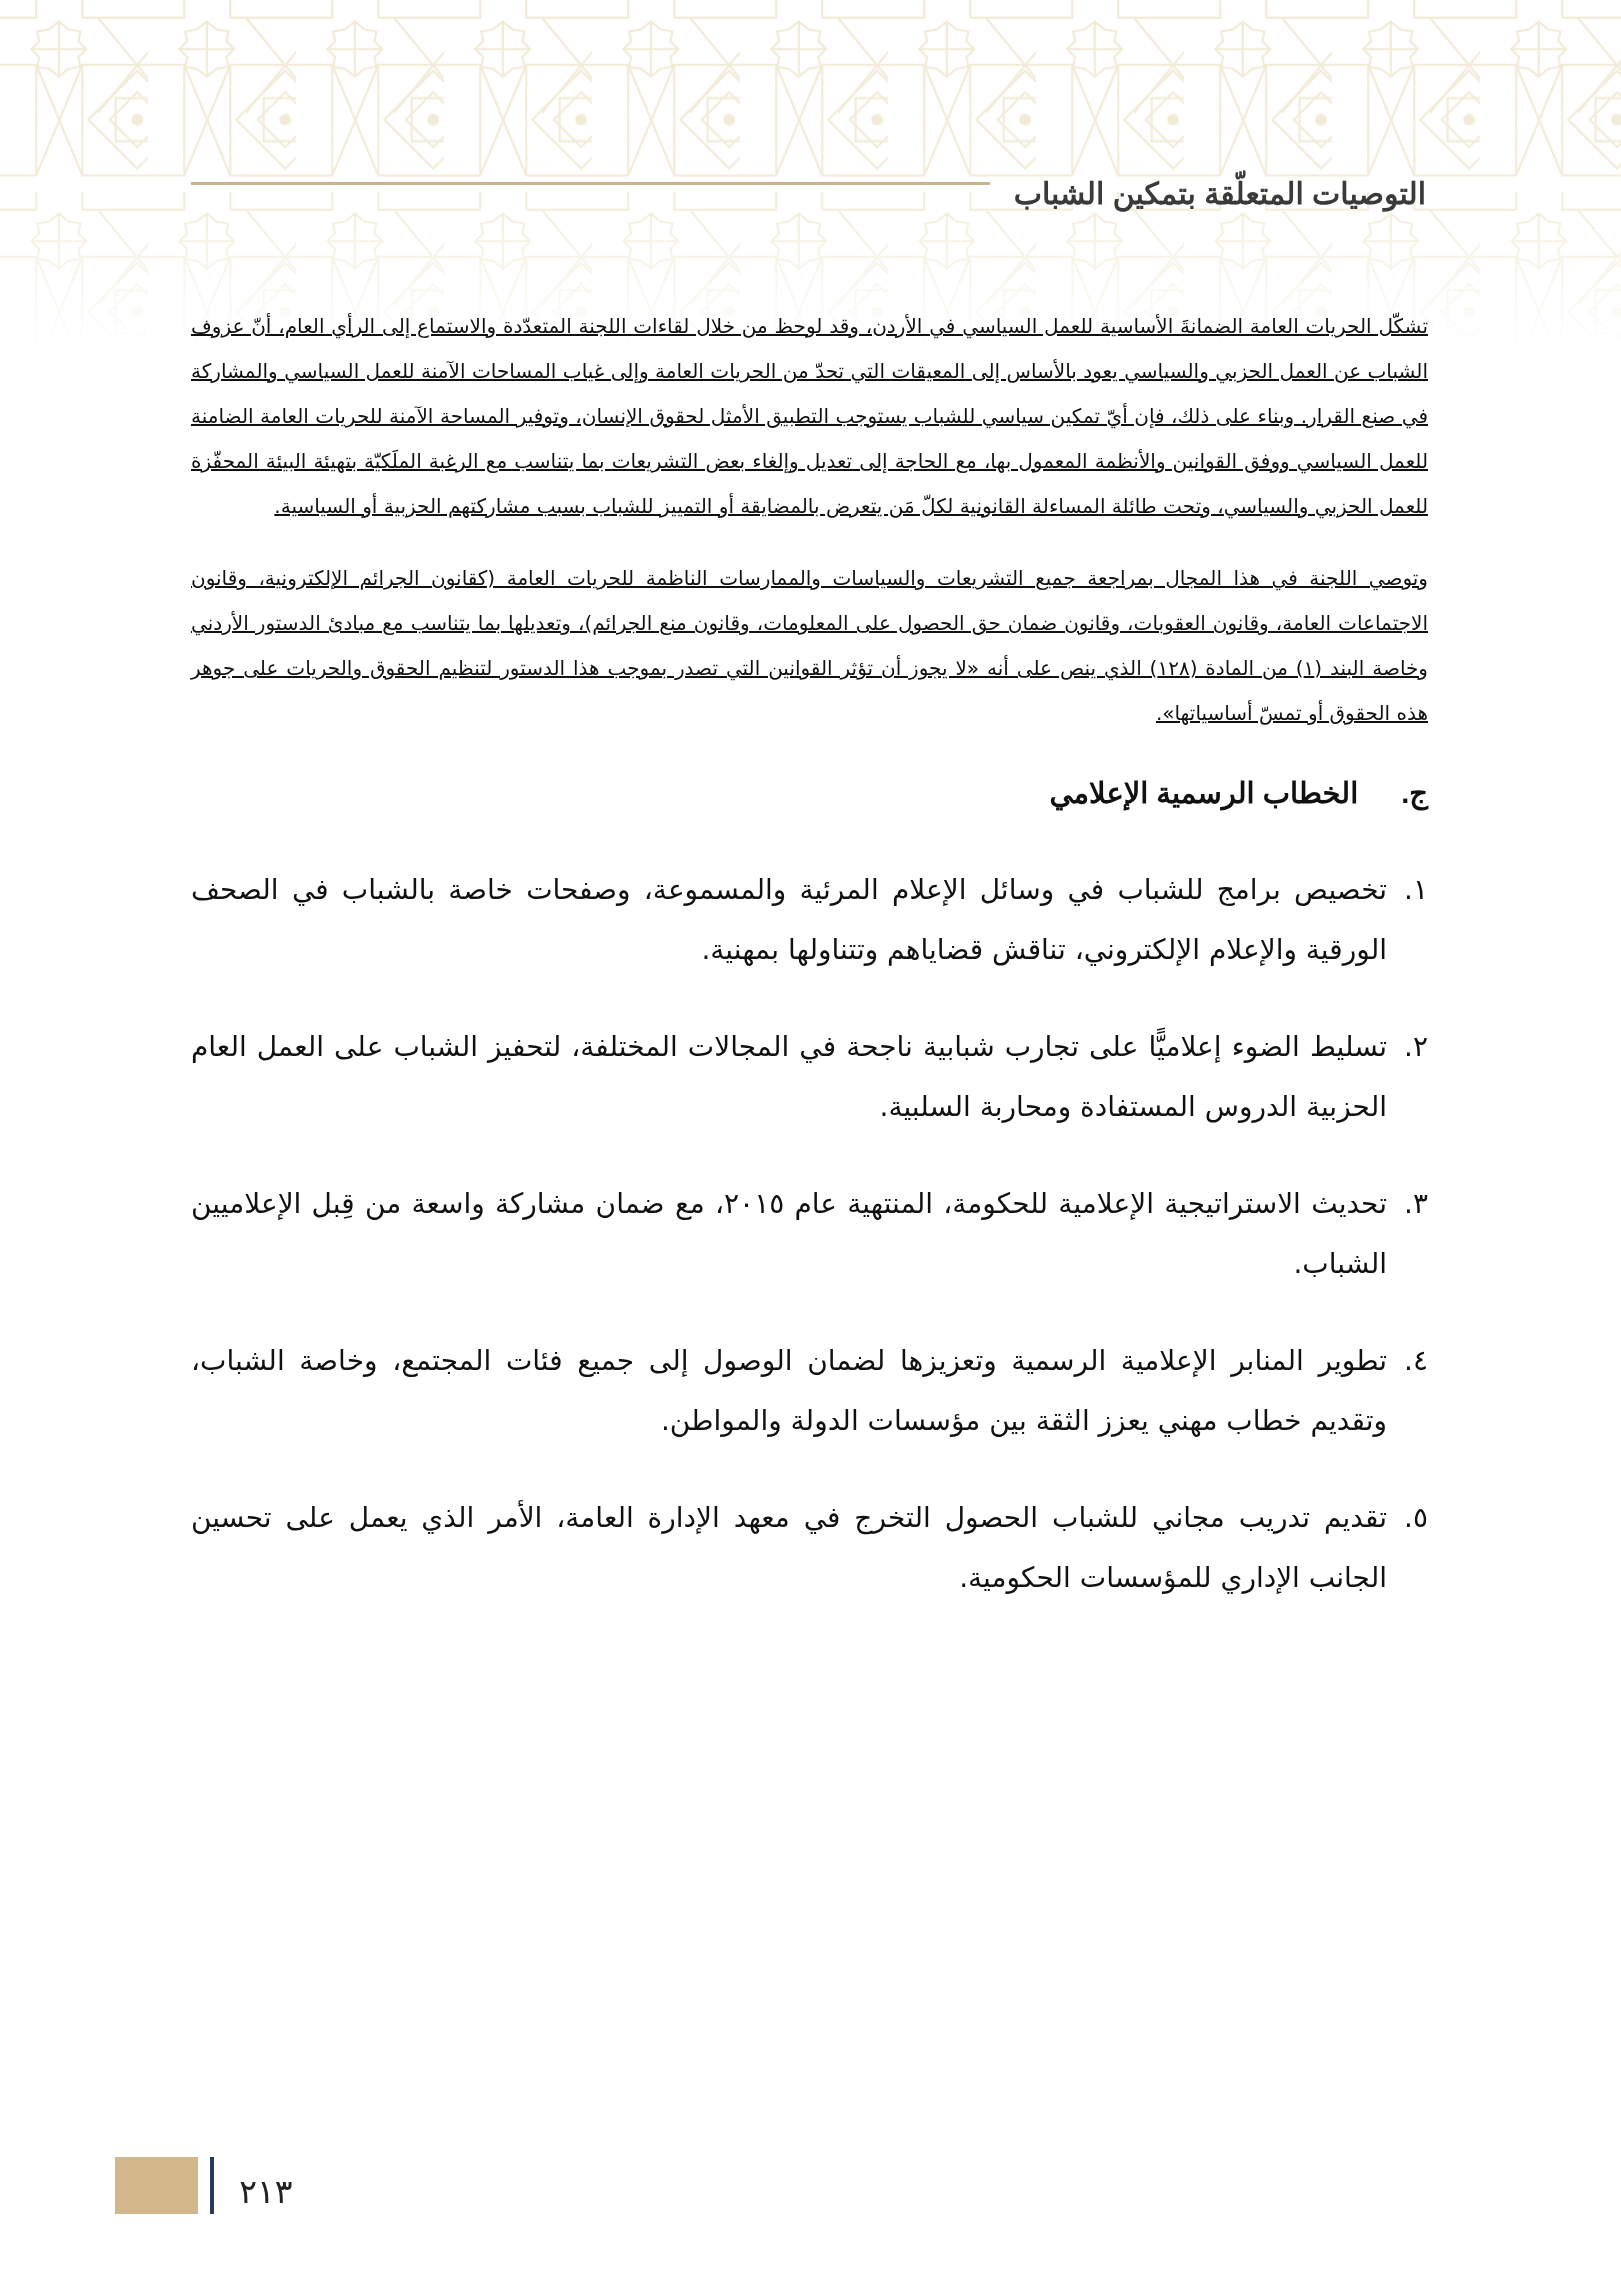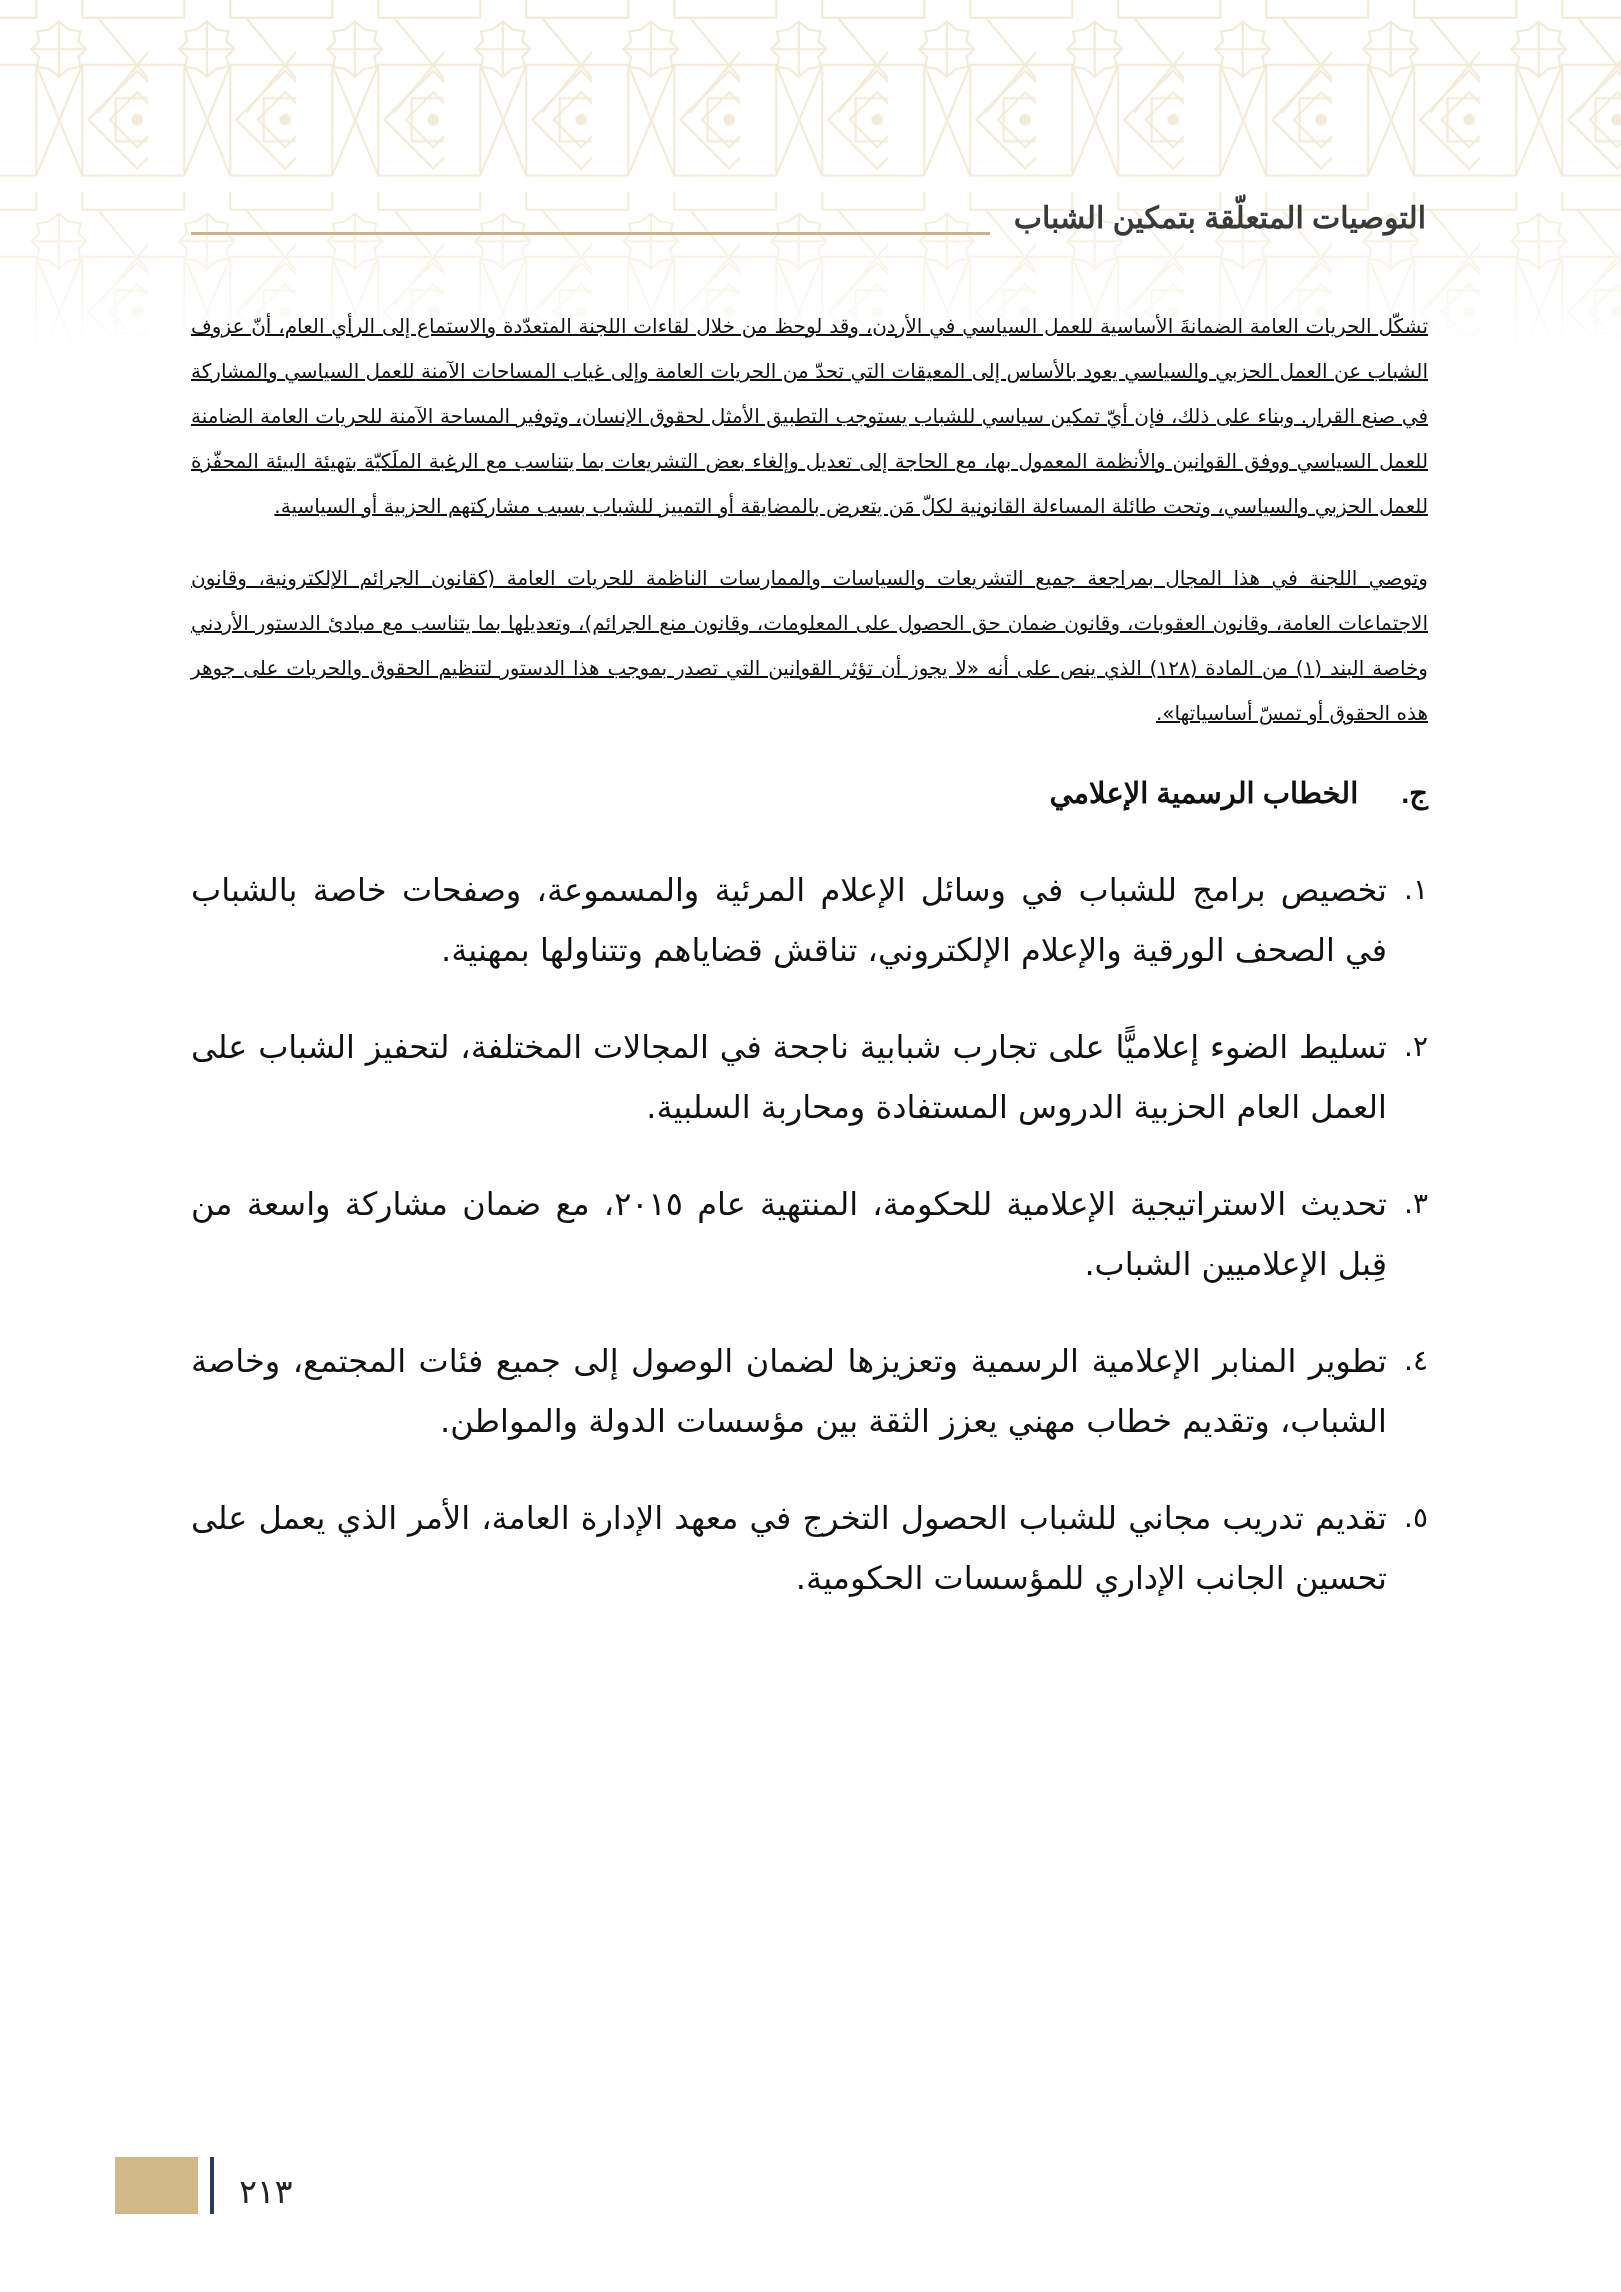--- a/index.html
+++ b/index.html
@@ -11,21 +11,21 @@
   }
   .pattern-wrap {
     position: absolute; left: 0; top: 0; width: 1621px; height: 353px;
     -webkit-mask-image: linear-gradient(to bottom, rgba(0,0,0,1) 0%, rgba(0,0,0,0.9) 55%, rgba(0,0,0,0) 100%);
             mask-image: linear-gradient(to bottom, rgba(0,0,0,1) 0%, rgba(0,0,0,0.9) 55%, rgba(0,0,0,0) 100%);
   }
   .pattern-wrap svg { width: 100%; height: 100%; display: block; }
 
   .running-header {
     position: absolute; top: 176px; left: 191px; width: 1235px; height: 59px;
-    display: flex; align-items: flex-end; direction: rtl;
+    display: flex; align-items: flex-start; direction: rtl;
   }
   .running-title {
     font-family: "Liberation Sans", sans-serif; font-weight: bold;
     font-size: 30px; color: #3a3a3a; white-space: nowrap;
     padding-left: 23.5px; letter-spacing: -0.5px;
   }
   .header-rule { flex: 1; height: 2.9px; background: #c9b48d; margin-top: 5.9px; }
 
   .content {
     position: absolute; top: 304px; left: 191px; width: 1237px;
@@ -44,21 +44,21 @@
   .section-heading.c { display: flex; gap: 43px; margin-top: 9.8px; margin-bottom: 37px; }
   ol.items { list-style: none; padding: 0; margin: 0; }
   .item {
     display: flex; direction: rtl; margin-bottom: 37px;
   }
   .item-num {
     width: 41px; flex: 0 0 41px; font-size: 28px; line-height: 60px;
     text-align: right;
   }
   .item-text {
-    flex: 1; font-size: 32px; line-height: 60px; text-align: justify;
+    flex: 1; font-size: 28px; line-height: 60px; text-align: justify;
     text-align-last: right;
   }
 
   .footer {
     position: absolute; top: 2156px; left: 91px; height: 59px;
     display: flex; align-items: center; direction: ltr; padding-left: 24px;
   }
   .footer-block { width: 83px; height: 57px; background: #d2b78a; }
   .footer-bar { width: 3.9px; height: 57px; background: #2b3a5c; margin-left: 11.8px; }
   .page-number {

